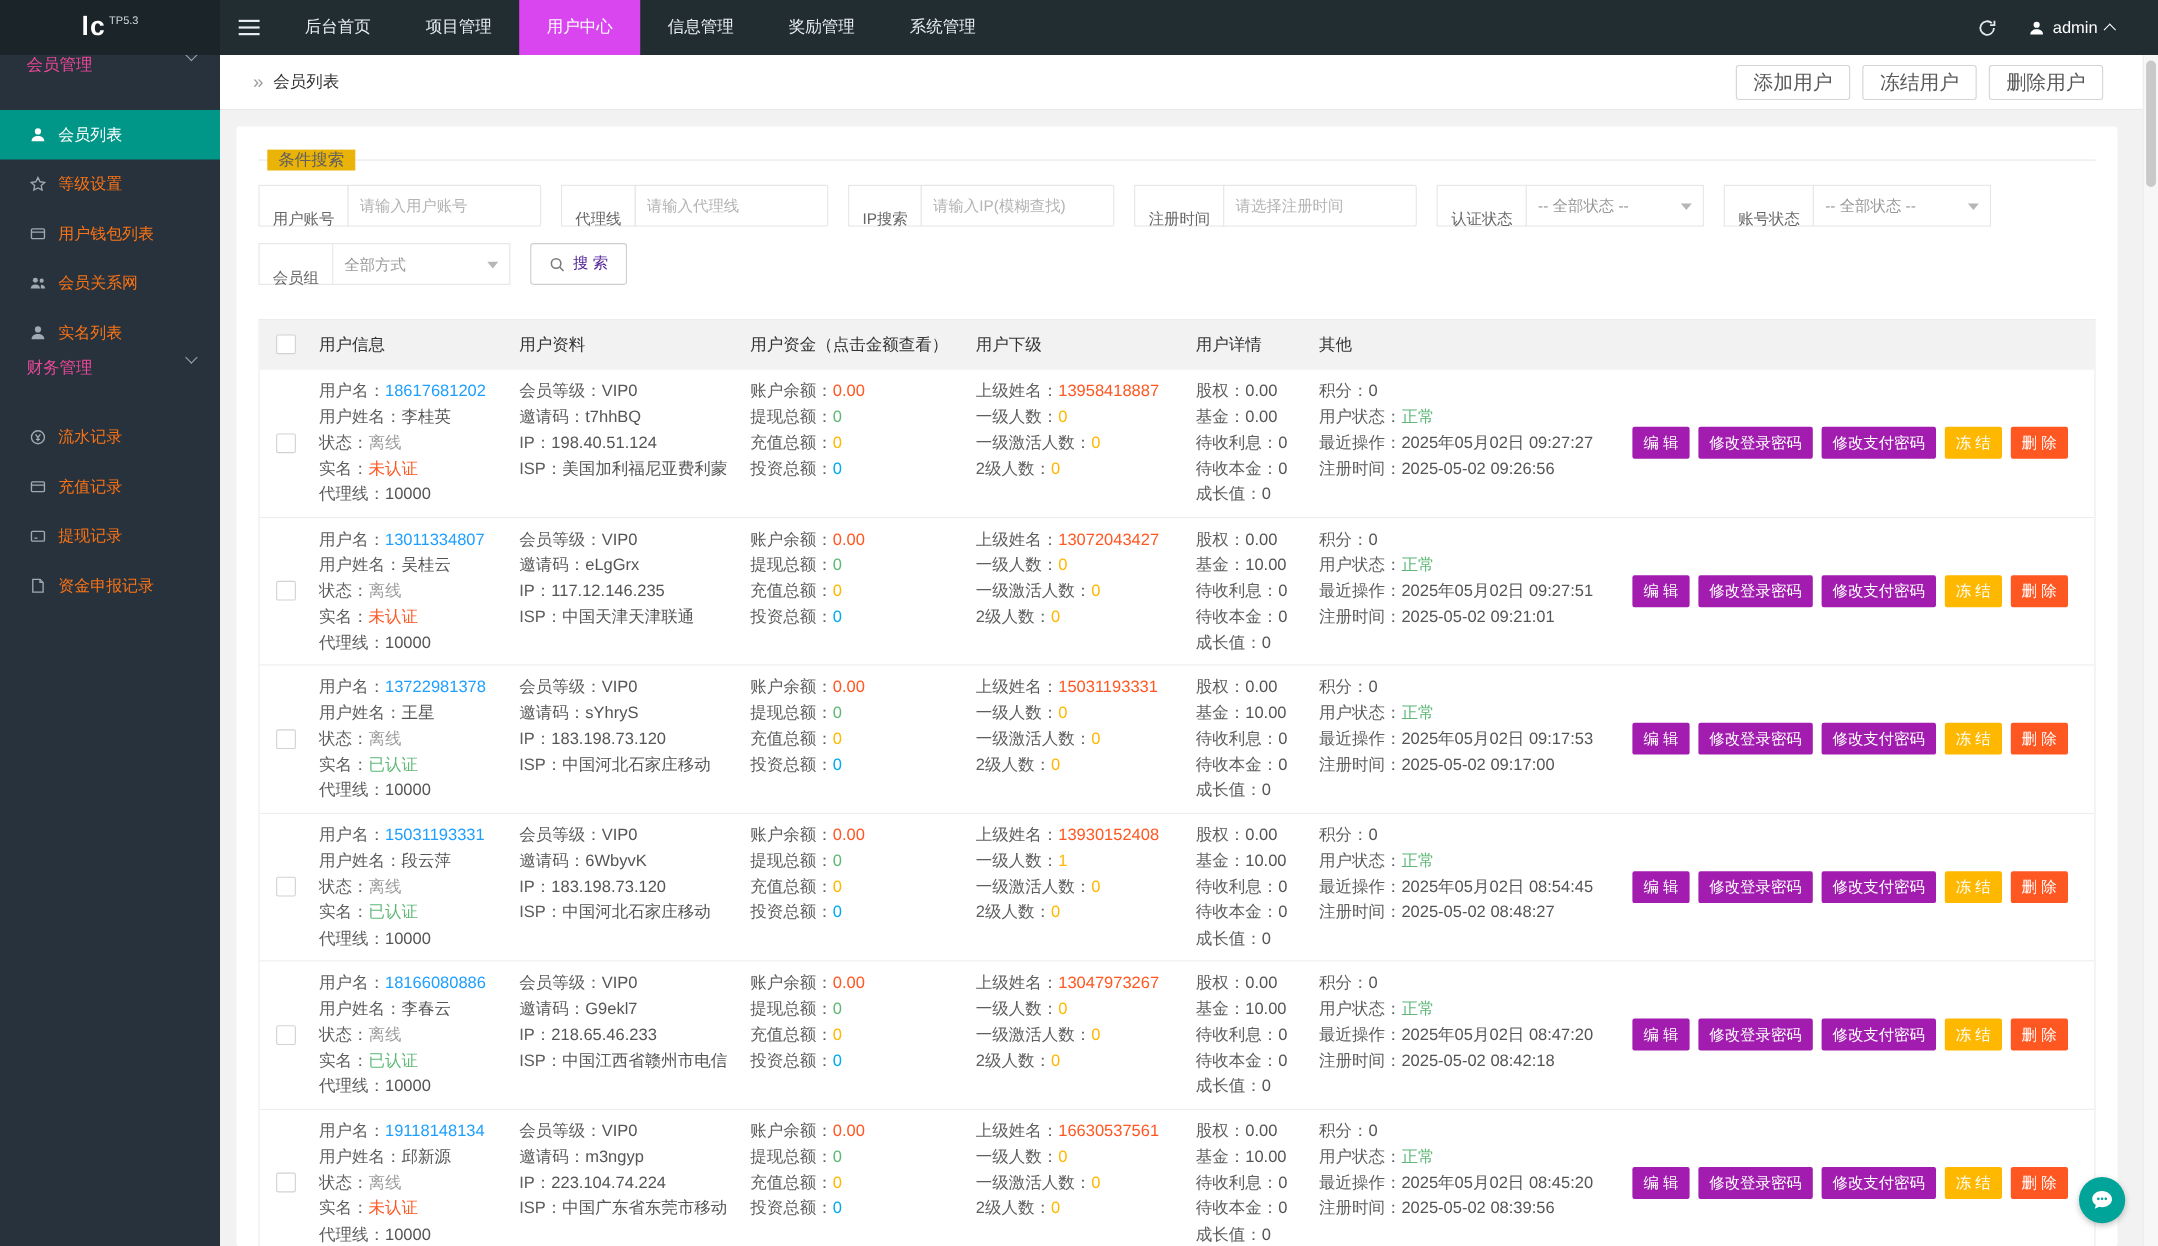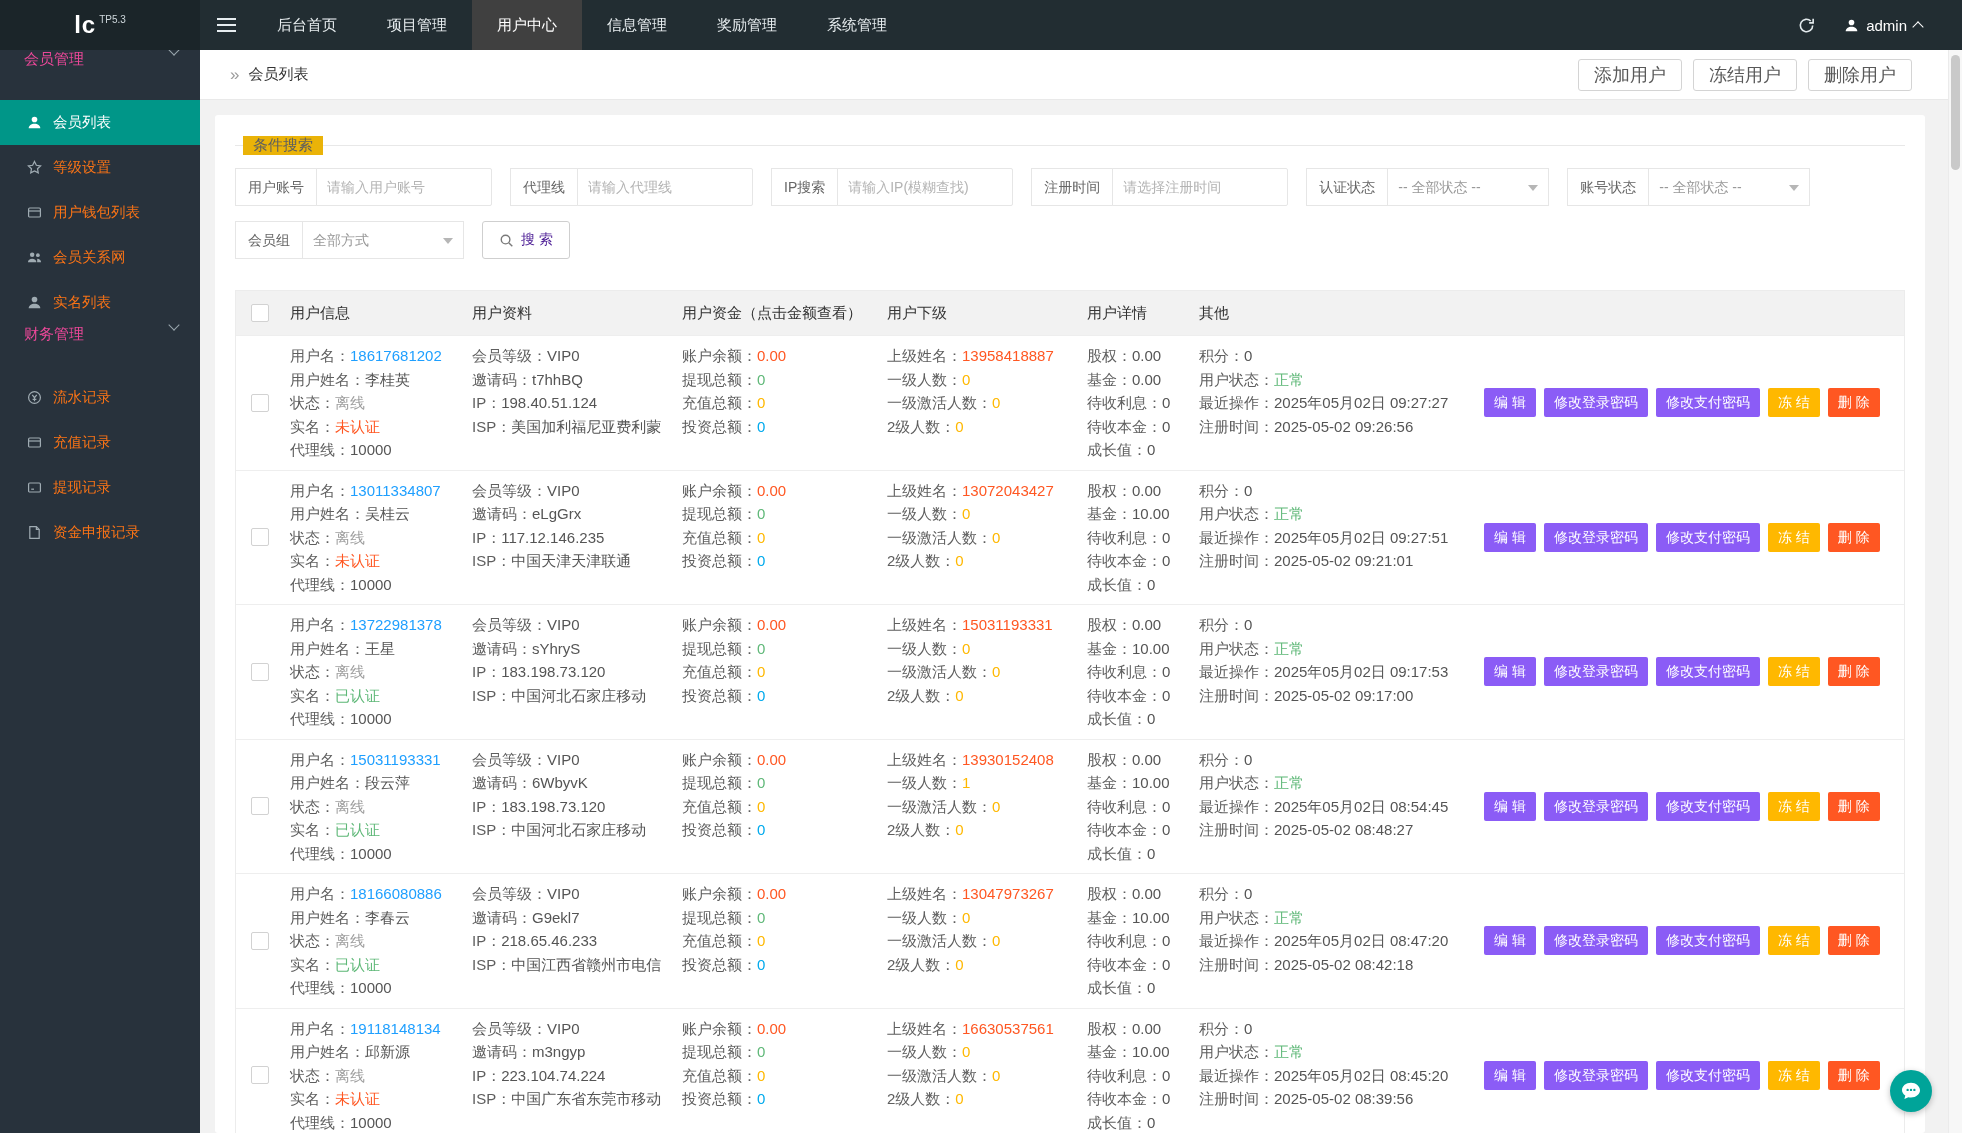--- a/index.html
+++ b/index.html
@@ -8,21 +8,21 @@
 
   
   .topbar{position:absolute;top:0;left:0;width:100%;height:50px;background:#222d32;display:flex;align-items:stretch;color:#fff;z-index:10}
   .logo{width:200px;background:#1b2529;display:flex;align-items:center;justify-content:center;gap:3px;color:#fff}
   .logo-main{font-size:24px;font-weight:bold;letter-spacing:1px}
   .logo-sup{font-size:10px;margin-top:-12px;color:#cfd8dc}
   .nav-toggle{width:52px;display:flex;flex-direction:column;justify-content:center;align-items:center;gap:4px;cursor:pointer}
   .hbar{display:block;width:19px;height:2px;background:#e7edf0}
   .nav{display:flex}
   .nav-item{padding:0 25px;line-height:50px;font-size:15px;color:#e8eef0;cursor:pointer;white-space:nowrap}
-  .nav-item.active{background:#404040;color:#fff}
+  .nav-item.active{background:#d946ef;color:#fff}
   .topbar-right{margin-left:auto;display:flex;align-items:center;gap:28px;padding-right:40px}
   .icon-btn{display:flex;align-items:center;cursor:pointer}
   .user{display:flex;align-items:center;gap:7px;font-size:15px;cursor:pointer}
   .chev-up{width:8px;height:8px;border-left:1.6px solid #fff;border-top:1.6px solid #fff;transform:rotate(45deg);margin-top:4px}
 
   
   .sidebar{position:absolute;top:50px;left:0;bottom:0;width:200px;background:#28323c}
   .side-hd{height:50px;display:flex;align-items:flex-start;padding:0 22px 0 24px;color:#ec4899;font-size:15px;cursor:pointer}
   .chev-dn{width:8px;height:8px;border-right:1.6px solid #9aa6ad;border-bottom:1.6px solid #9aa6ad;transform:rotate(45deg);margin-left:auto;margin-top:-4px}
   .side-item{height:45px;display:flex;align-items:center;gap:11px;padding-left:27px;color:#f97316;font-size:14.5px;cursor:pointer}
@@ -38,21 +38,21 @@
   .page-actions{margin-left:auto;display:flex;gap:11px}
   .btn-plain{height:32px;line-height:30px;padding:0 15px;border:1px solid #d4d4d4;border-radius:3px;background:#fff;color:#595959;font-size:18px;cursor:pointer;white-space:nowrap}
 
   .card{margin:15px 37px 0 15px;height:1018px;background:#fff;border-radius:3px;padding:16px 20px;overflow:hidden}
 
   
   .fs{border:none;border-top:1px solid #e8e8e8;position:relative;margin-top:14px;padding-top:22px}
   .fs legend{position:absolute;top:-10px;left:8px;background:#eab308;padding:0 10px;font-size:15px;color:#5f5f5f}
   .srow{display:flex;align-items:center;gap:18px;margin-bottom:15px;flex-wrap:nowrap}
   .sgroup{display:flex;align-items:stretch}
-  .g-label{height:38px;line-height:36px;padding:0 12px;border:1px solid #e6e6e6;background:#fff;font-size:14px;color:#666;white-space:nowrap}
+  .g-label{height:38px;line-height:36px;padding:12px 12px;border:1px solid #e6e6e6;background:#fff;font-size:14px;color:#666;white-space:nowrap}
   .g-input{height:38px;width:176px;border:1px solid #e6e6e6;margin-left:-1px;padding:0 10px;font-size:14px;color:#333;outline:none;border-radius:0 2px 2px 0}
   .g-input::placeholder{color:#b4b4b4}
   .g-select{position:relative;height:38px;width:162px;border:1px solid #e6e6e6;margin-left:-1px;line-height:36px;padding:0 26px 0 10px;font-size:14px;color:#999;background:#fff;cursor:pointer;white-space:nowrap}
   .g-select:after{content:"";position:absolute;right:10px;top:16px;border-left:5px solid transparent;border-right:5px solid transparent;border-top:6px solid #b6b6b6}
   .btn-search{display:flex;align-items:center;gap:7px;height:38px;padding:0 16px;border:1px solid #cfcfcf;border-radius:3px;background:#fff;font-size:14px;color:#4c1d95;cursor:pointer}
 
   
   .table{margin-top:16px;border:1px solid #ececec;border-bottom:none}
   .thead{display:flex;align-items:center;background:#f2f2f2;height:44px;font-size:15px;color:#333}
   .trow{display:flex;border-top:1px solid #eee;padding:8px 0;min-height:119px;font-size:15px}
@@ -70,21 +70,21 @@
   .checkbox{width:18px;height:18px;border:1px solid #d2d2d2;border-radius:2px;background:#fff;display:inline-block;cursor:pointer}
   .v-link{color:#1E9FFF;cursor:pointer}
   .v-red{color:#FF5722}
   .v-green{color:#5FB878}
   .v-orange{color:#FFB800}
   .v-blue{color:#01AAED}
   .v-gray{color:#9e9e9e}
   .c-red{color:#FF5722}
   .c-green{color:#5FB878}
   .btn{height:29px;line-height:29px;padding:0 10px;border:none;border-radius:2px;font-size:14px;color:#fff;cursor:pointer;white-space:nowrap}
-  .btn-teal{background:#8b5cf6}
+  .btn-teal{background:#a21caf}
   .btn-orange{background:#FFB800}
   .btn-red{background:#FF5722}
 
   
   .scroll-track{position:absolute;top:50px;right:0;bottom:0;width:14px;background:#f7f7f7;border-left:1px solid #ebebeb;z-index:20}
   .scroll-thumb{position:absolute;top:5px;left:2px;width:9px;height:115px;border-radius:5px;background:#c9c9c9;cursor:pointer}
   .float-btn{position:absolute;right:30px;bottom:21px;width:42px;height:42px;border-radius:50%;background:#00a499;display:flex;align-items:center;justify-content:center;box-shadow:0 2px 6px rgba(0,0,0,.25);cursor:pointer;z-index:30}
 </style>
 </head>
 <body>

